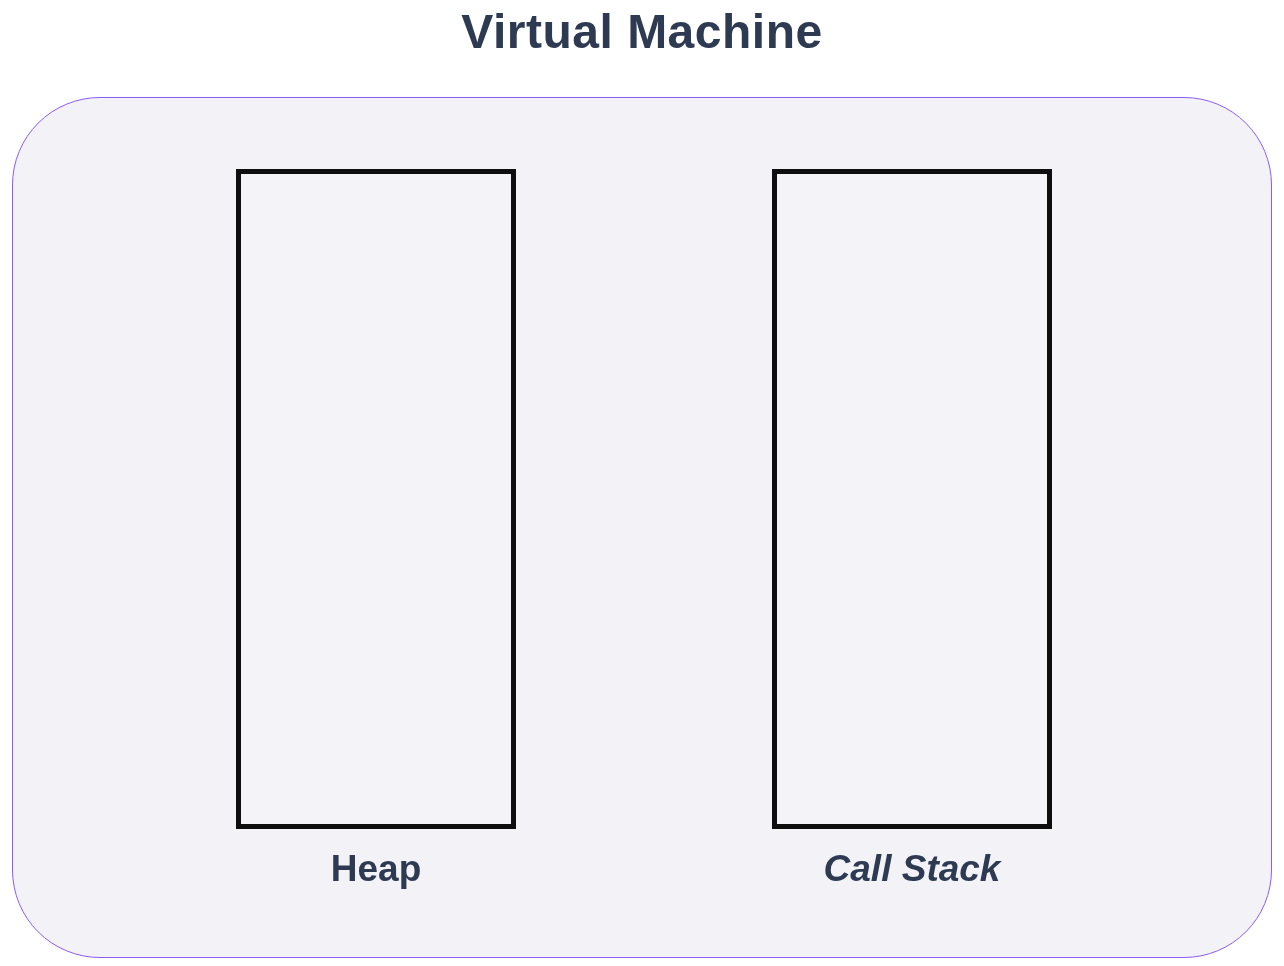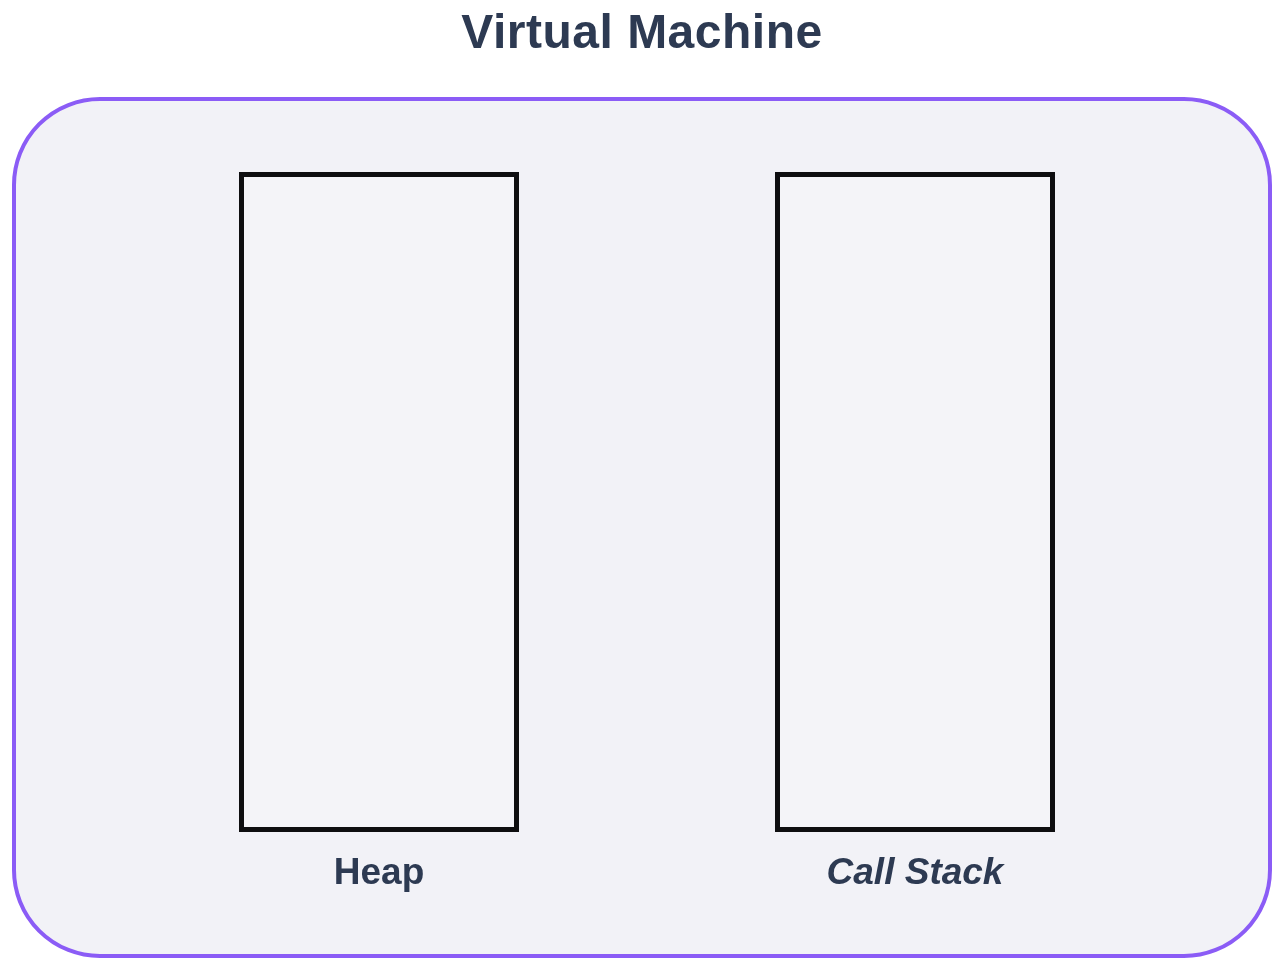--- a/index.html
+++ b/index.html
@@ -29,21 +29,21 @@
     color: #2d3a52;
   }
 
   .vm-container {
     position: absolute;
     left: 12px;
     top: 97px;
     width: 1260px;
     height: 861px;
     background: #f2f2f7;
-    border: 4px solid #8b5cf6;
+    border: 1px solid #8b5cf6;
     border-radius: 88px;
   }
 
   .mem-box {
     position: absolute;
     top: 71px;
     width: 280px;
     height: 660px;
     background: #f4f4f8;
     border: 5px solid #0e0e10;

